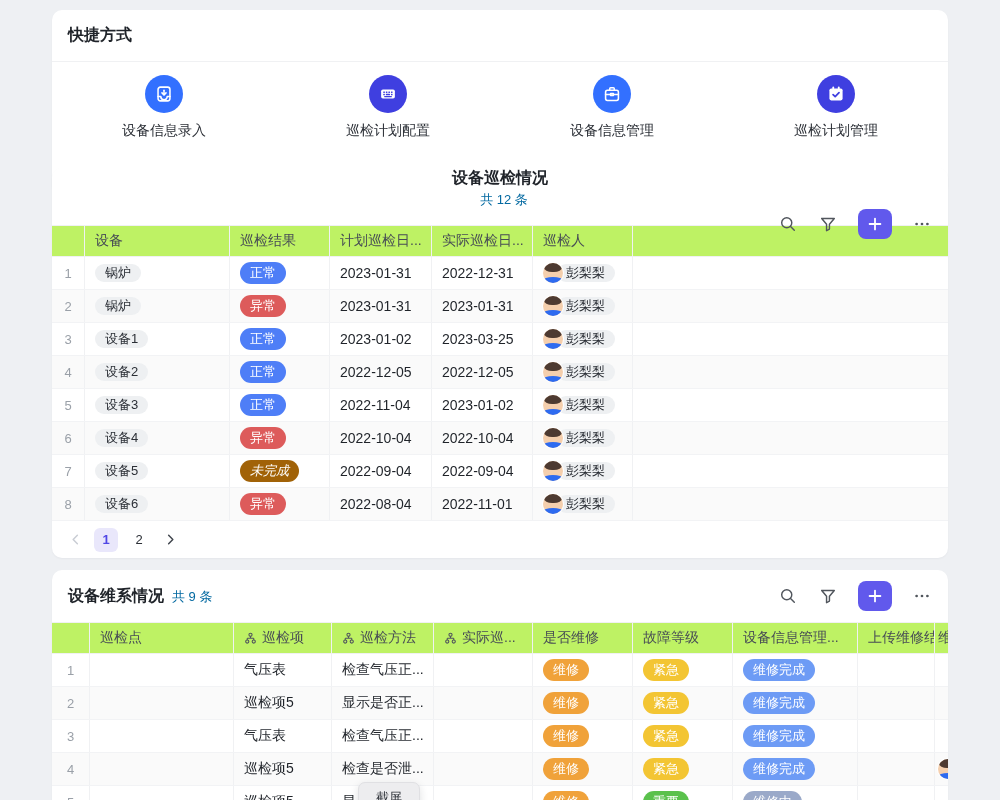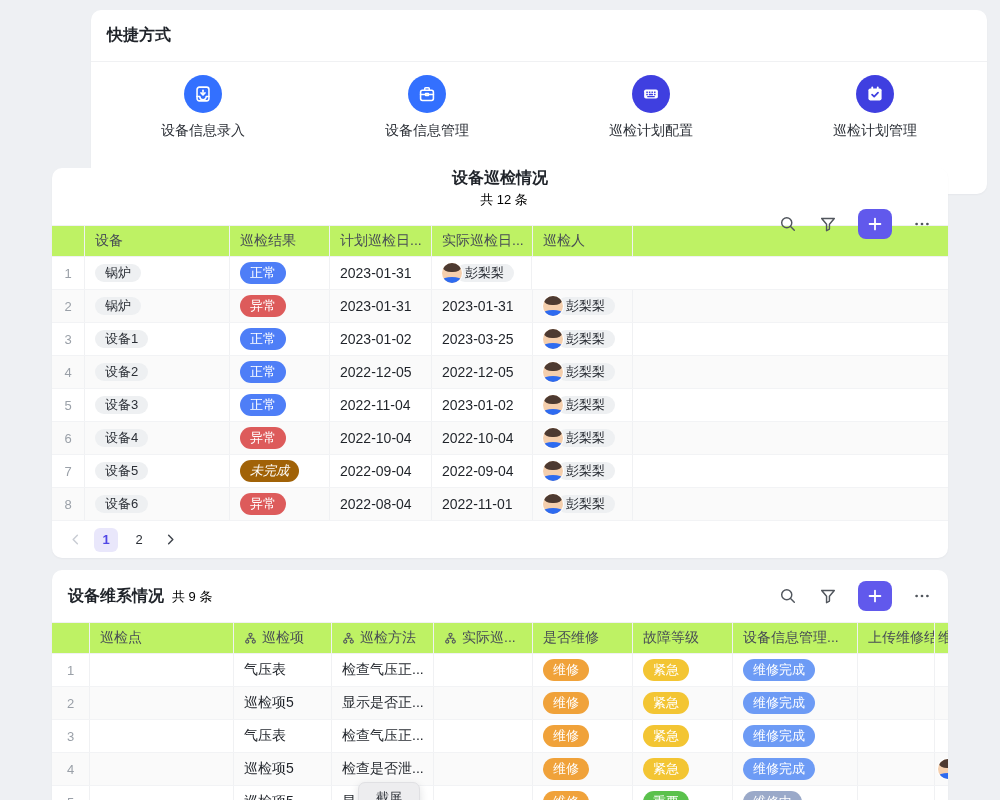--- a/index.html
+++ b/index.html
@@ -1,31 +1,31 @@
 <!DOCTYPE html>
 <html><head>
 <meta charset="utf-8">
 <style>
   * { margin:0; padding:0; box-sizing:border-box; }
   html,body { width:1000px; height:800px; }
   body { font-family:"Liberation Sans","DejaVu Sans",sans-serif; color:#1f2329; }
   .page { position:relative; width:1000px; height:800px; background:#eef0f3; overflow:hidden; }
   .card { position:absolute; left:52px; width:896px; background:#fff; border-radius:10px;
           box-shadow:0 1px 2px rgba(31,35,41,.04); overflow:hidden; }
-  .card1 { top:10px; height:184px;margin-left:39px; }
+  .card1 { top:10px; height:184px; }
   .card2 { top:168px; height:390px; }
   .card3 { top:570px; height:246px; }
 
   
   .card-head { display:flex; align-items:center; padding:0 16px; }
   .card1 .card-head { height:52px; border-bottom:1px solid #f0f1f3; }
   .card2 .card-head { height:57px;flex-direction:column; }
   .card3 .card-head { height:52px; }
   .card-title { font-size:16px; font-weight:700; color:#1f2329; }
-  .card-count { font-size:13px; color:#000000; margin-left:8px; margin-top:2px; }
+  .card-count { font-size:13px; color:#0369a1; margin-left:8px; margin-top:2px; }
   .head-tools { margin-left:auto; display:flex; align-items:center; gap:20px; }
   .tool-icon { width:20px; height:20px; display:flex; align-items:center; justify-content:center; cursor:pointer; }
   .add-btn { width:34px; height:30px; border-radius:8px; display:flex; align-items:center; justify-content:center; cursor:pointer; }
 
   
   .shortcut-row { display:grid; grid-template-columns:repeat(4,1fr); padding-top:13px; }
   .shortcut { display:flex; flex-direction:column; align-items:center; cursor:pointer; }
   .sc-circle { width:38px; height:38px; border-radius:50%; display:flex; align-items:center; justify-content:center; }
   .sc-label { margin-top:9px; font-size:14px; color:#2b2f36; }
 
@@ -88,32 +88,20 @@
       <div class="shortcut">
         <div class="sc-circle" style="background: rgb(51, 112, 255);">
           <svg width="22" height="22" viewBox="0 0 24 24" fill="none" stroke="#fff" stroke-width="1.7" stroke-linecap="round" stroke-linejoin="round">
             <rect x="5.5" y="4.5" width="13" height="15" rx="2.5"></rect>
             <path d="M12 8v4.6"></path>
               <path d="M9.8 10.8 12 13l2.2-2.2"></path>
             <path d="M5.5 14.8h3a3.5 3.5 0 0 0 7 0h3"></path>
           </svg>
         </div>
         <div class="sc-label">设备信息录入</div>
-      </div>
-
-      <div class="shortcut">
-        <div class="sc-circle" style="background: rgb(51, 112, 255);">
-          <svg width="22" height="22" viewBox="0 0 24 24" fill="none" stroke="#fff" stroke-width="1.7" stroke-linecap="round" stroke-linejoin="round">
-            <rect x="5" y="8" width="14" height="11" rx="2"></rect>
-            <path d="M9.5 8V6.2a1 1 0 0 1 1-1h3a1 1 0 0 1 1 1V8"></path>
-            <path d="M5 12.5h5.5M13.5 12.5H19"></path>
-              <path d="M10.5 11.5h3v2h-3z"></path>
-          </svg>
-        </div>
-        <div class="sc-label">设备信息管理</div>
       </div>
 
       <div class="shortcut">
         <div class="sc-circle" style="background: rgb(63, 63, 224);">
           <svg width="22" height="22" viewBox="0 0 24 24">
             <rect x="4.5" y="7" width="15" height="10" rx="2" fill="#fff"></rect>
             <g fill="#3f3fe0">
               <rect x="6.8" y="9.2" width="1.8" height="1.6" rx="0.4"></rect>
                 <rect x="9.6" y="9.2" width="1.8" height="1.6" rx="0.4"></rect>
               <rect x="12.4" y="9.2" width="1.8" height="1.6" rx="0.4"></rect>
@@ -122,20 +110,32 @@
                 <rect x="15.2" y="11.8" width="1.8" height="1.6" rx="0.4"></rect>
               <rect x="9.6" y="11.8" width="4.6" height="1.6" rx="0.4"></rect>
               <rect x="7.8" y="14.2" width="8.4" height="1.3" rx="0.4"></rect>
             </g>
           </svg>
         </div>
         <div class="sc-label">巡检计划配置</div>
       </div>
 
       <div class="shortcut">
+        <div class="sc-circle" style="background: rgb(51, 112, 255);">
+          <svg width="22" height="22" viewBox="0 0 24 24" fill="none" stroke="#fff" stroke-width="1.7" stroke-linecap="round" stroke-linejoin="round">
+            <rect x="5" y="8" width="14" height="11" rx="2"></rect>
+            <path d="M9.5 8V6.2a1 1 0 0 1 1-1h3a1 1 0 0 1 1 1V8"></path>
+            <path d="M5 12.5h5.5M13.5 12.5H19"></path>
+              <path d="M10.5 11.5h3v2h-3z"></path>
+          </svg>
+        </div>
+        <div class="sc-label">设备信息管理</div>
+      </div>
+
+      <div class="shortcut">
         <div class="sc-circle" style="background: rgb(63, 63, 224);">
           <svg width="22" height="22" viewBox="0 0 24 24">
             <rect x="4.8" y="6" width="14.4" height="13" rx="2" fill="#fff"></rect>
             <rect x="8" y="3.8" width="2" height="4" rx="1" fill="#fff"></rect>
             <rect x="14" y="3.8" width="2" height="4" rx="1" fill="#fff"></rect>
             <path d="M8.8 12.6l2.3 2.3 4.2-4.4" fill="none" stroke="#3f3fe0" stroke-width="1.9" stroke-linecap="round" stroke-linejoin="round"></path>
           </svg>
         </div>
         <div class="sc-label">巡检计划管理</div>
       </div>
@@ -187,20 +187,21 @@
 
       <div class="row">
         <div class="cell num c-num">1</div>
         <div class="cell c-device">
             <span class="pill">锅炉</span>
           </div>
         <div class="cell c-result">
             <span class="badge" style="background: rgb(78, 126, 247);">正常</span>
           </div>
         <div class="cell c-planned">2023-01-31</div>
+        <div class="cell c-actual">2022-12-31</div>
         <div class="cell c-inspector">
           <span class="person">
               <span class="avatar">
                 <span class="hair"></span>
                 <span class="body"></span>
               </span>
               <span class="pill">彭梨梨</span>
             </span>
         </div>
         <div class="cell fill"></div>

